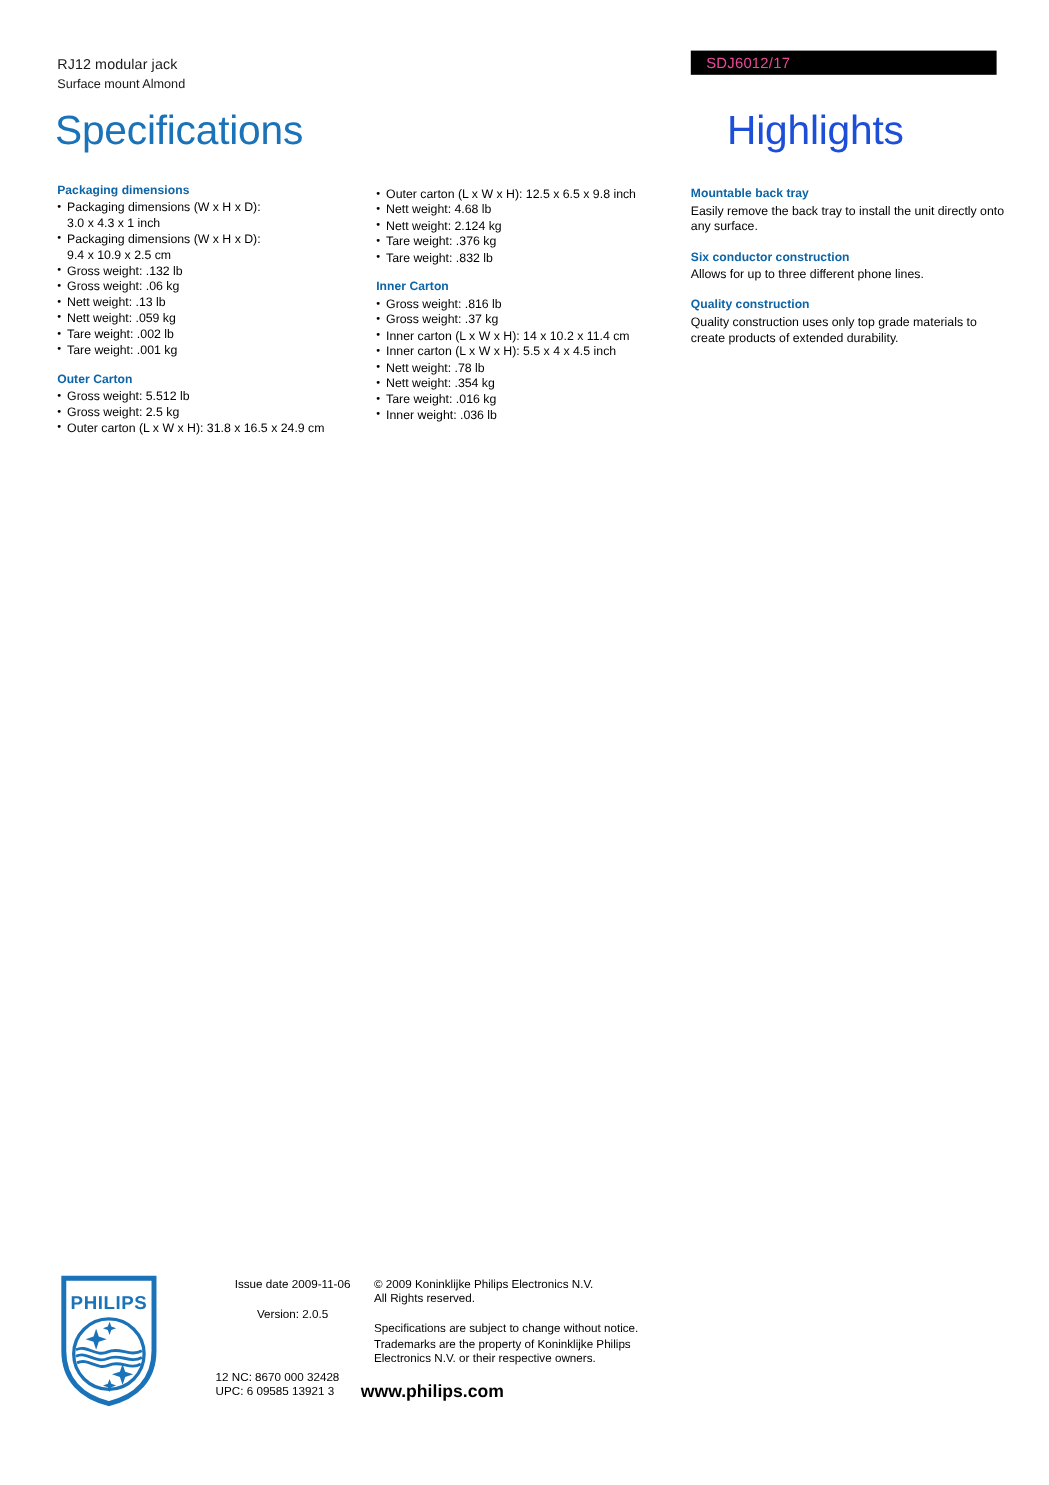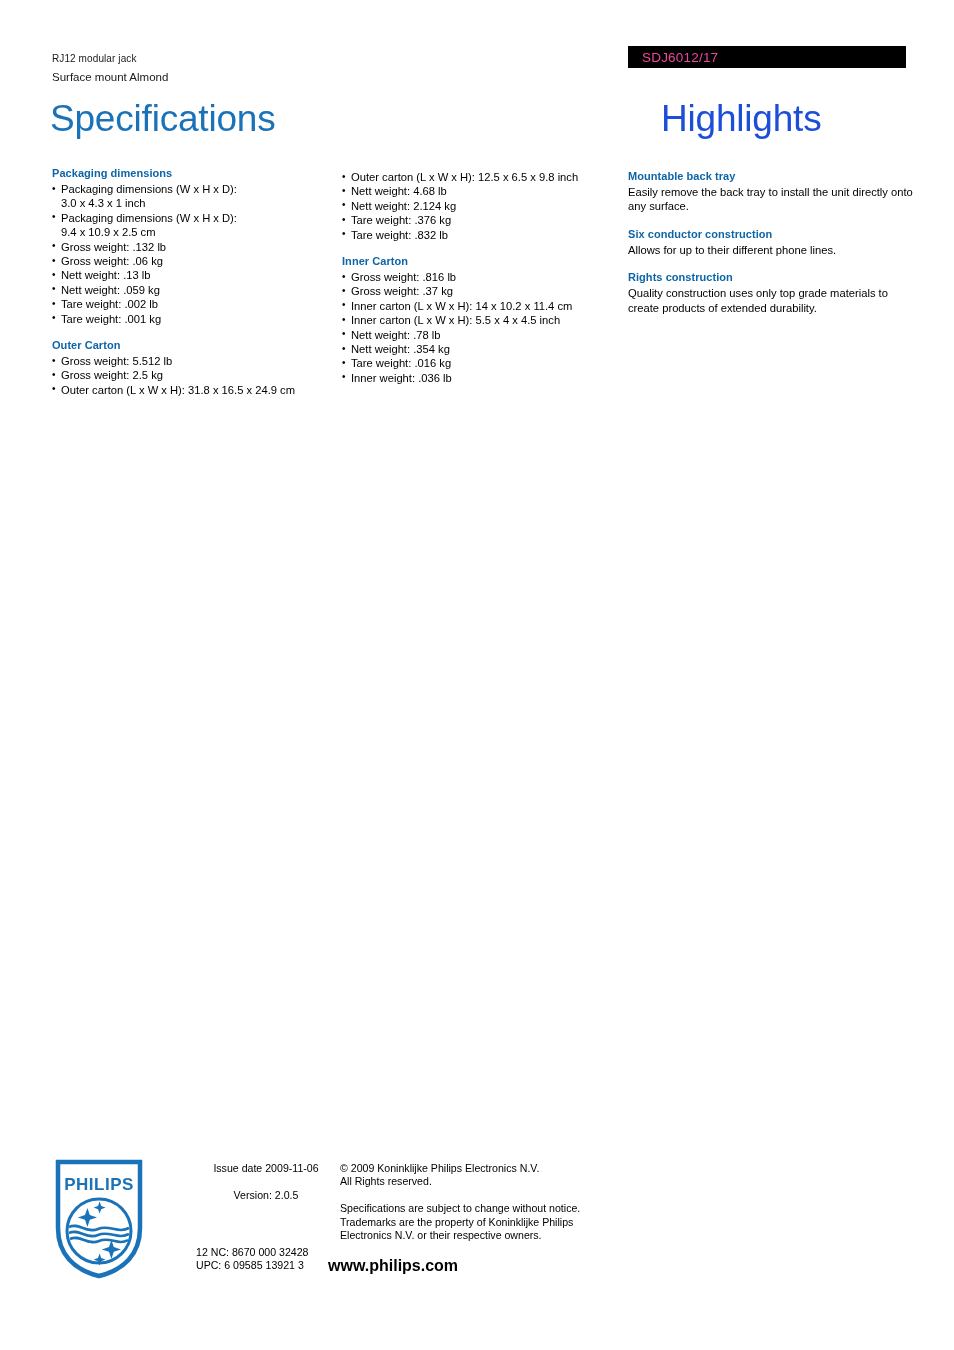--- a/index.html
+++ b/index.html
@@ -19,21 +19,21 @@
   .page {
     position: absolute;
     inset: 0;
   }
 
   
   .product-name {
     position: absolute;
     left: 52px;
     top: 50px;
-    font-size: 10px;
+    font-size: 13px;
     line-height: 17px;
     color: #1a1a1a;
     letter-spacing: 0.1px;
     text-align: center;
   }
   .product-sub {
     position: absolute;
     left: 52px;
     top: 70px;
     font-size: 11.5px;
@@ -236,24 +236,24 @@
       </ul>
     </div>
 
   <div class="col col-right" id="col-right">
       <div class="hl-block">
         <div class="sec-head">Mountable back tray</div>
         <div class="hl-body">Easily remove the back tray to install the unit directly onto any surface.</div>
       </div>
       <div class="hl-block">
         <div class="sec-head">Six conductor construction</div>
-        <div class="hl-body">Allows for up to their different phone lines.</div>
+        <div class="hl-body">Allows for up to three different phone lines.</div>
       </div>
       <div class="hl-block">
-        <div class="sec-head">Rights construction</div>
+        <div class="sec-head">Quality construction</div>
         <div class="hl-body">Quality construction uses only top grade materials to create products of extended durability.</div>
       </div>
     </div>
 
   <div class="footer">
 
     <div class="logo">
       <svg viewBox="0 0 90 122" width="90" height="122" aria-hidden="true">
         <path d="M4 4 H86 V70 C86 96 70 112 45 118 C20 112 4 96 4 70 Z" fill="none" stroke="#1a72b8" stroke-width="4.5"></path>
         <text x="45" y="32" text-anchor="middle" font-family="Liberation Sans, sans-serif" font-size="17" font-weight="bold" fill="#1a72b8" letter-spacing="0.5">PHILIPS</text>

